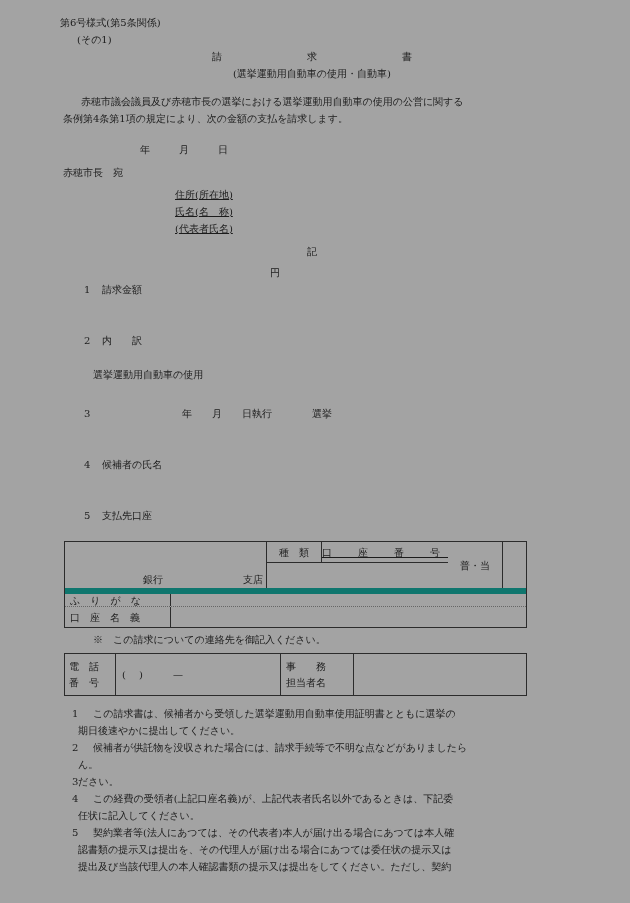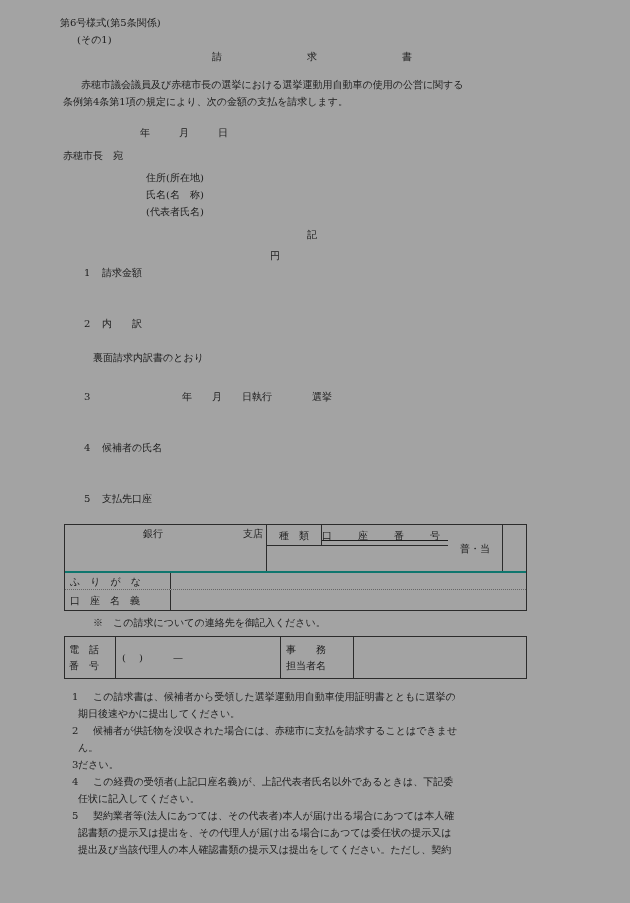--- a/index.html
+++ b/index.html
@@ -16,44 +16,44 @@
   }
   .line{white-space:pre;}
   .ml3{margin-left:3px;}
   .ml17{margin-left:17px;}
   .title{text-align:center;letter-spacing:85px;padding-left:85px;}
   .subtitle{text-align:center;}
   .para{margin-top:11px;margin-left:3px;}
   .para .indent{text-indent:18px;}
   .dateline{margin-top:14px;margin-left:80px;letter-spacing:3px;}
   .addressee{margin-top:6px;}
-  .applicant{margin-top:5px;margin-left:86px;}
+  .applicant{margin-top:5px;margin-left:115px;text-decoration:underline;}
   .ki{margin-top:6px;text-align:center;}
   .items{margin-top:4px;}
   .item{position:relative;margin-left:5px;white-space:pre;}
   .item .no{display:inline-block;width:18px;}
   .item .unit{position:absolute;left:205px;top:0;}
   .breakdown{margin-left:33px;white-space:pre;}
   .gap-before{margin-top:5px;}
 
   
   .bank-table{margin-left:4px;width:463px;border:1px solid #2b2b2b;box-sizing:border-box;}
   .bt-top{display:flex;height:46px;}
   .bt-bank{width:202px;border-right:1px solid #2b2b2b;box-sizing:border-box;
-           display:flex;align-items:flex-start;justify-content:space-between;
+           display:flex;align-items:flex-end;justify-content:space-between;
            padding:0 3px 0 78px;white-space:pre;}
   .bt-right{flex:1;display:flex;flex-direction:row;}
   .bt-r1{height:21px;display:flex;border-bottom:1px solid #2b2b2b;box-sizing:border-box;}
   .bt-r2{flex:1;display:flex;}
   .bt-type{width:55px;border-right:1px solid #2b2b2b;box-sizing:border-box;
            display:flex;align-items:center;justify-content:center;white-space:pre;}
   .bt-acct-header{flex:1;display:flex;align-items:center;justify-content:center;
            letter-spacing:8px;white-space:pre;text-decoration:underline;}
   .bt-blank{flex:1;}
-  .bt-row{display:flex;border-top:2px solid #0f766e;height:18px;box-sizing:border-box;}
+  .bt-row{display:flex;border-top:6px solid #0f766e;height:18px;box-sizing:border-box;}
   .bt-row.dotted{border-top:1px dotted #666;height:21px;}
   .bt-label{width:106px;border-right:1px solid #2b2b2b;box-sizing:border-box;
             padding-left:5px;display:flex;align-items:center;white-space:pre;}
   .bt-value{flex:1;}
 
   .contact-note{margin-top:3px;margin-left:33px;white-space:pre;}
 
   
   .phone-table{margin-top:5px;margin-left:4px;width:463px;height:43px;
                border:1px solid #2b2b2b;box-sizing:border-box;display:flex;}
@@ -75,20 +75,21 @@
   .note-cont{padding-left:18px;white-space:pre;}
 </style>
 </head>
 <body>
 
 <div class="page">
 
   <div class="line">第6号様式(第5条関係)</div>
   <div class="line ml17">(その1)</div>
   <div class="line title">請求書</div>
+  <div class="line subtitle">(選挙運動用自動車の使用・自動車)</div>
 
   <div class="para">
     <div class="line indent">赤穂市議会議員及び赤穂市長の選挙における選挙運動用自動車の使用の公営に関する</div>
     <div class="line">条例第4条第1項の規定により、次の金額の支払を請求します。</div>
   </div>
 
   <div class="line dateline">年　　月　　日</div>
   <div class="line ml3 addressee">赤穂市長　宛</div>
 
   <div class="applicant">
@@ -99,21 +100,21 @@
 
   <div class="line ki">記</div>
 
   <div class="items">
     <div class="item">
       <span class="no">1</span><span>請求金額</span><span class="unit">円</span>
     </div>
     <div class="item">
       <span class="no">2</span><span>内　　訳</span>
     </div>
-    <div class="breakdown">裏面請求内訳書のとおり</div>
+    <div class="breakdown">選挙運動用自動車の使用</div>
     <div class="item gap-before">
       <span class="no">3</span><span>　　　　　　　　年　　月　　日執行　　　　選挙</span>
     </div>
     <div class="item">
       <span class="no">4</span><span>候補者の氏名</span>
     </div>
     <div class="item">
       <span class="no">5</span><span>支払先口座</span>
     </div>
   </div>
@@ -159,21 +160,21 @@
     <div class="pt-c4"></div>
   </div>
 
   <div class="remarks">
 
     <div class="note">
       <div class="note-first"><span class="nno">1</span><span>この請求書は、候補者から受領した選挙運動用自動車使用証明書とともに選挙の</span></div>
       <div class="note-cont">期日後速やかに提出してください。</div>
     </div>
     <div class="note">
-      <div class="note-first"><span class="nno">2</span><span>候補者が供託物を没収された場合には、赤穂市に支払を請求することはできませ</span></div>
+      <div class="note-first"><span class="nno">2</span><span>候補者が供託物を没収された場合には、請求手続等で不明な点などがありましたら</span></div>
       <div class="note-cont">ん。</div>
     </div>
     <div class="note">
       <div class="note-first"><span class="nno">3</span></div>
       <div class="note-cont">ださい。</div>
     </div>
     <div class="note">
       <div class="note-first"><span class="nno">4</span><span>この経費の受領者(上記口座名義)が、上記代表者氏名以外であるときは、下記委</span></div>
       <div class="note-cont">任状に記入してください。</div>
     </div>

